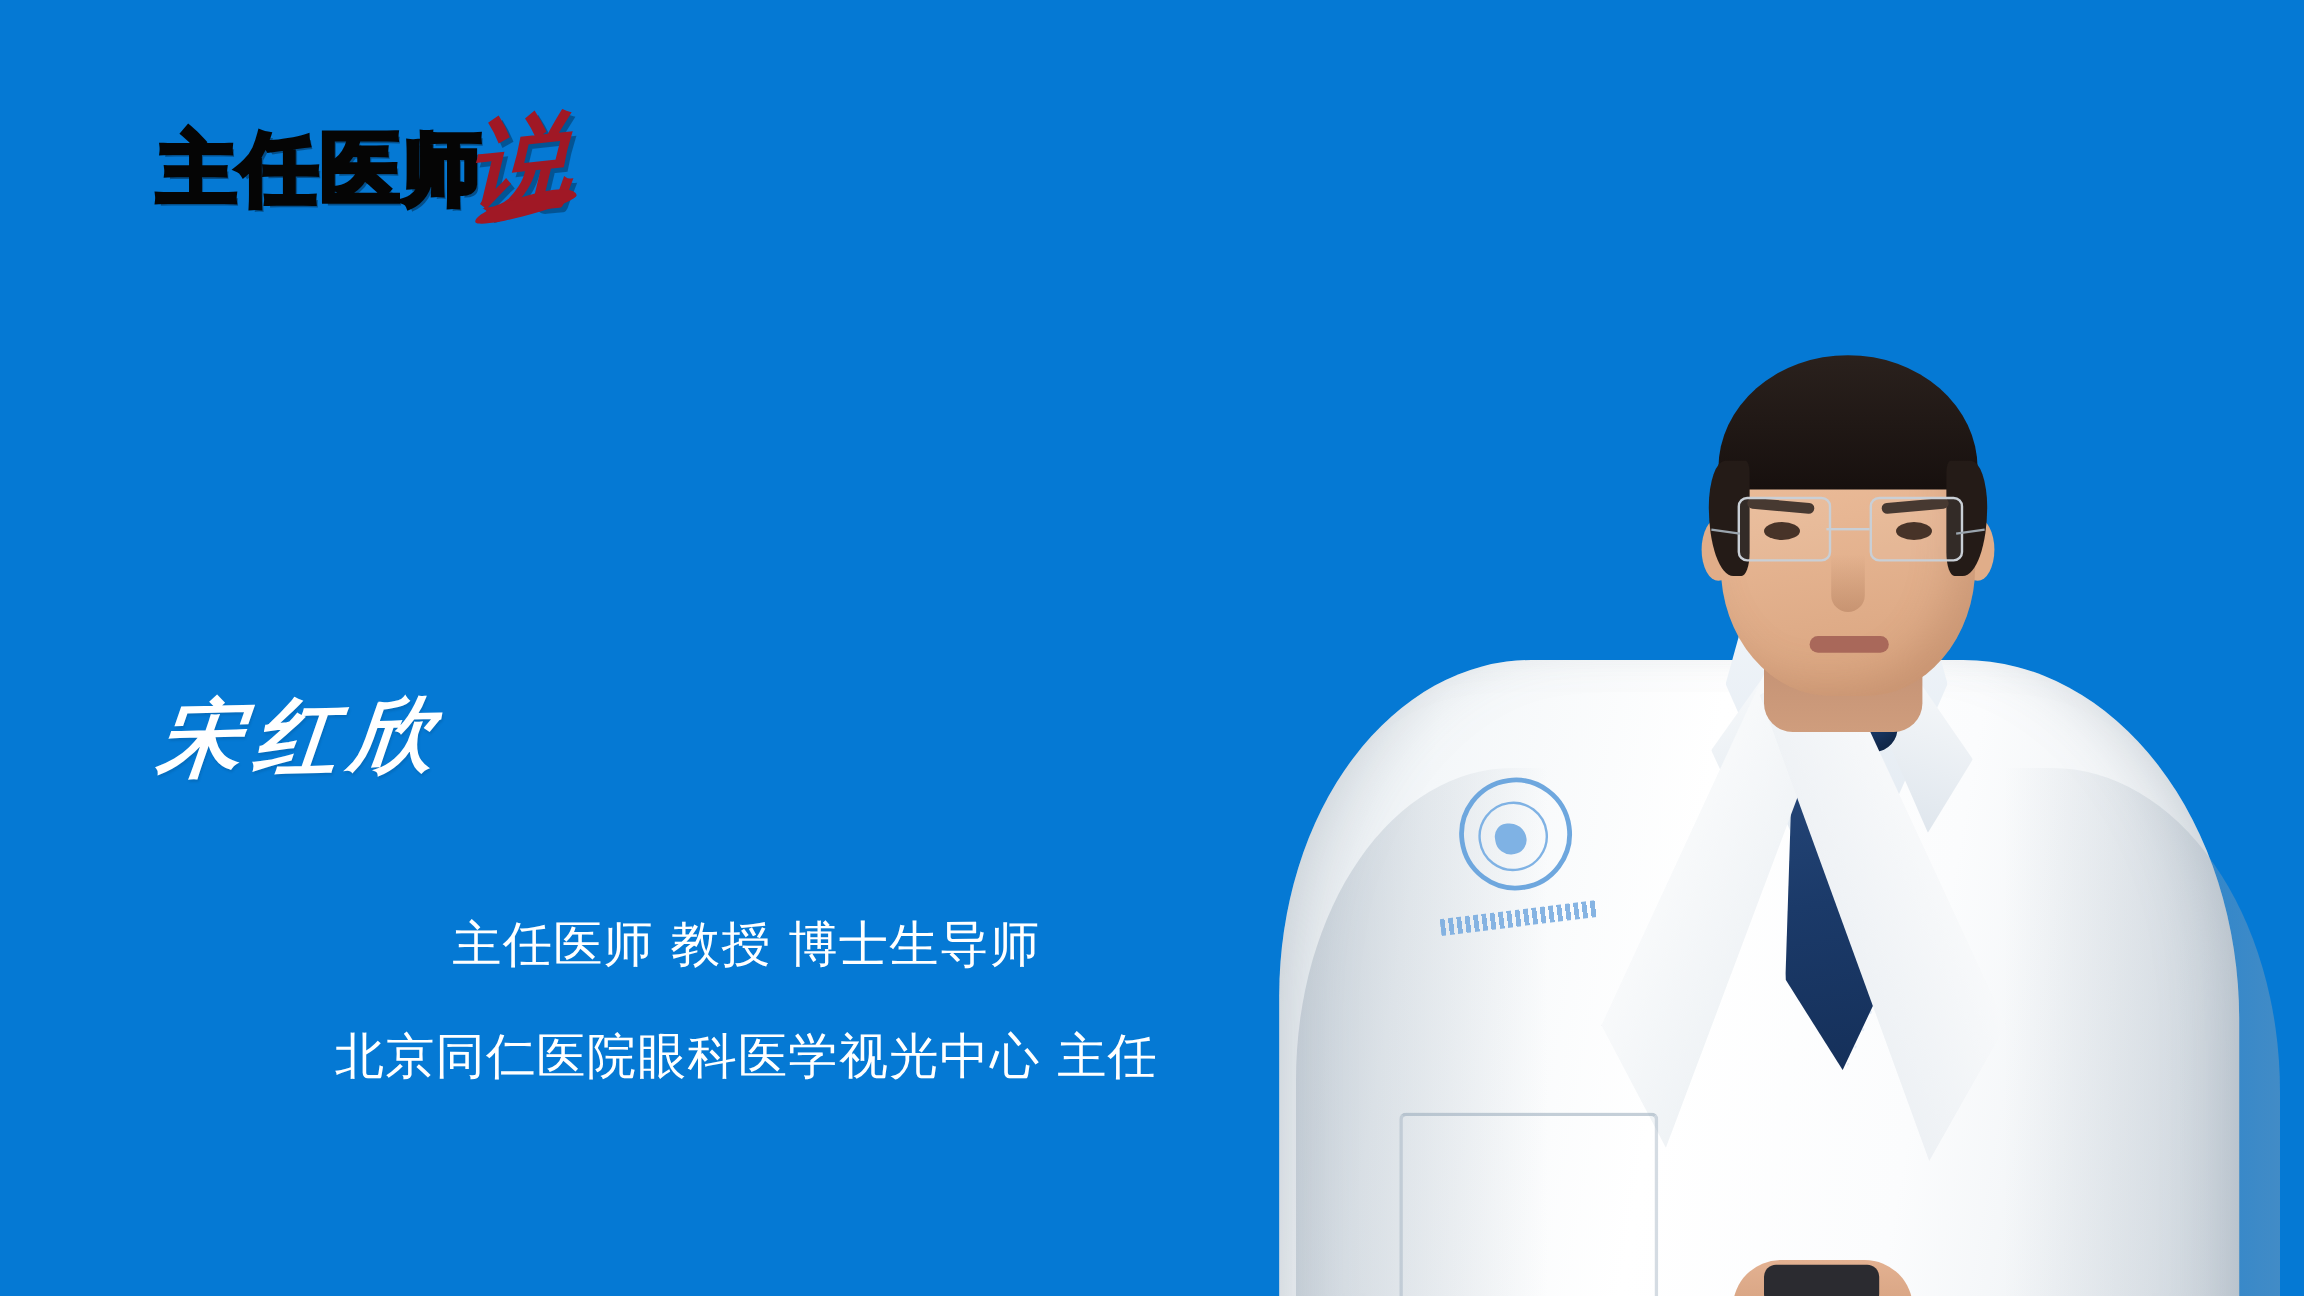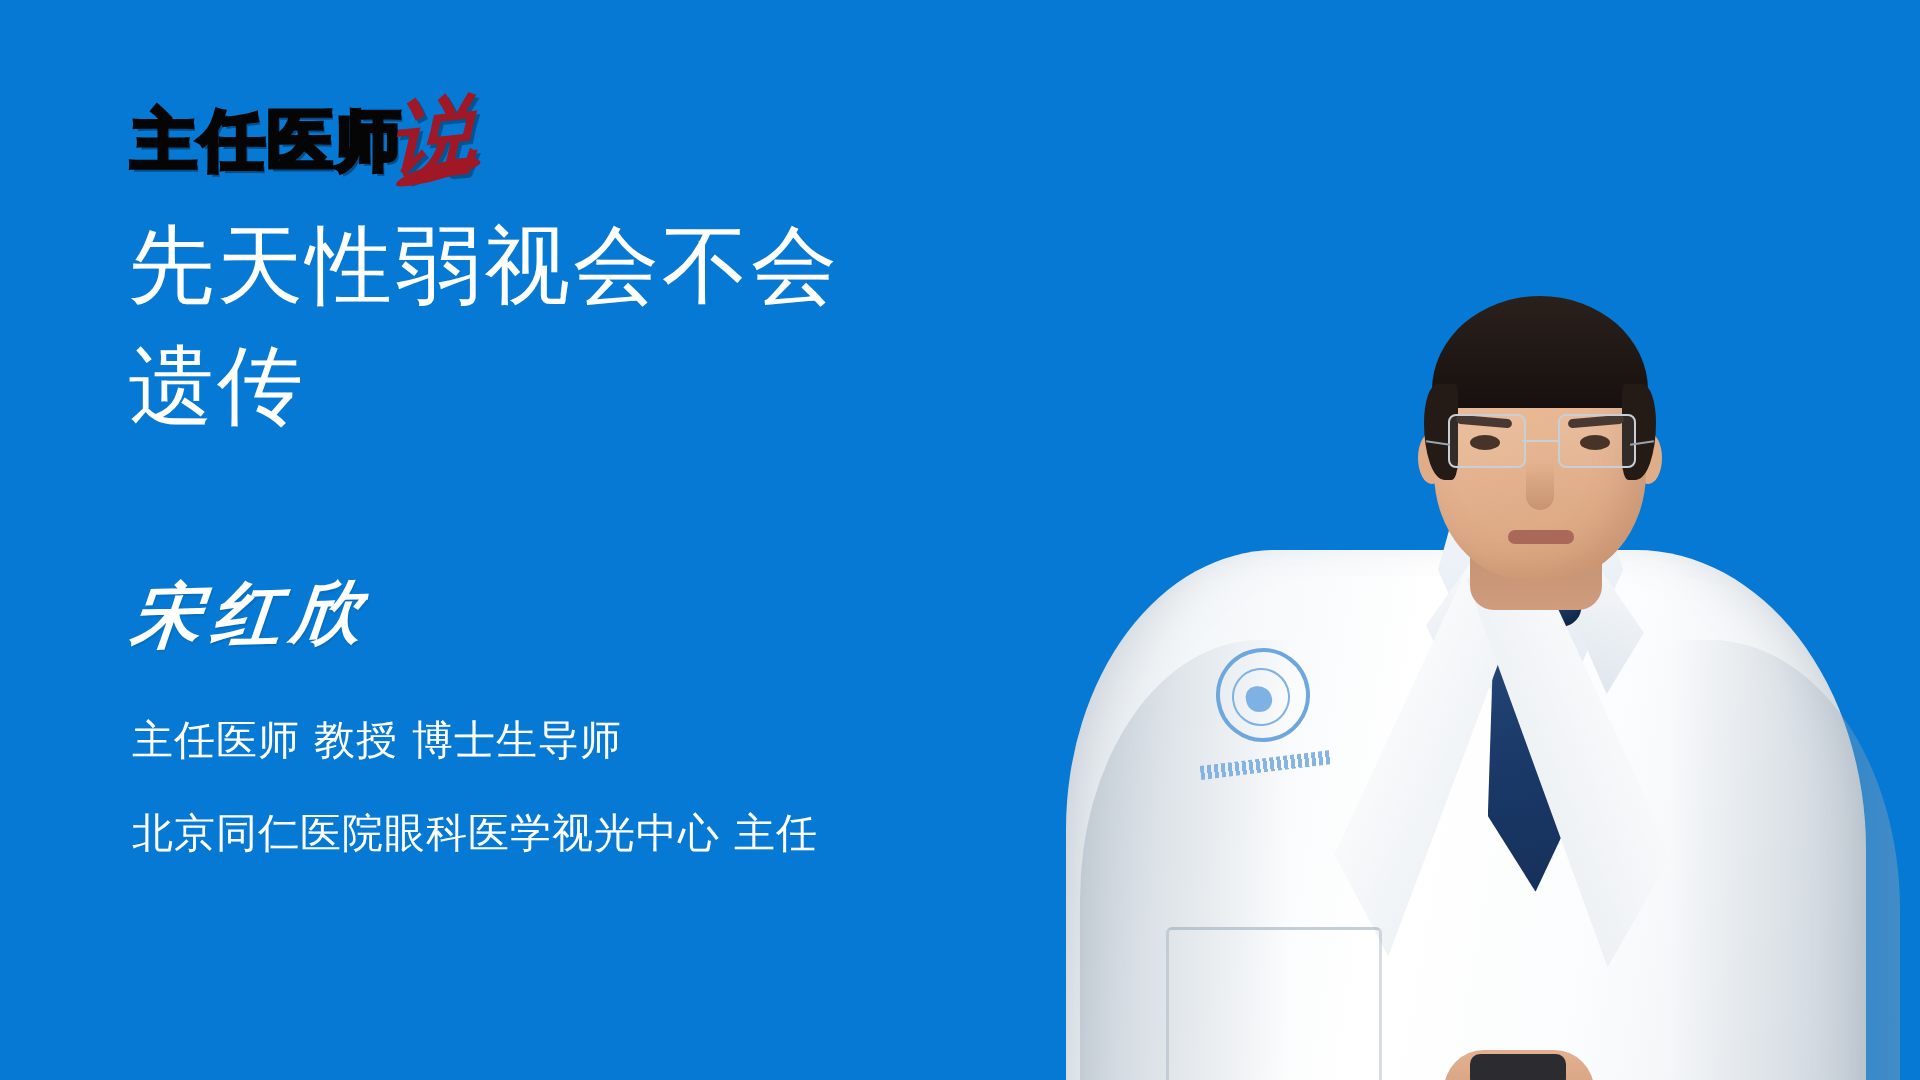--- a/index.html
+++ b/index.html
@@ -52,21 +52,21 @@
     font-family:"DejaVu Serif","Liberation Serif",serif;
     font-size:70px;line-height:78px;font-weight:700;
     font-style:italic;
     letter-spacing:10px;
     transform:skewX(-7deg) rotate(-1.5deg);
     text-shadow:1px 2px 2px rgba(0,0,0,.10);
     white-space:nowrap;
   }
 
   
-  #credentials{position:absolute;left:132px;top:694px;width:980px;}
+  #credentials{position:absolute;left:132px;top:741px;width:980px;text-align:center;}
   .cred-line{
     color:#ffffff;
     font-family:"DejaVu Sans","Liberation Sans",sans-serif;
     font-size:41px;line-height:93px;font-weight:300;letter-spacing:1px;
     white-space:nowrap;
   }
 
   
   #photo{
     position:absolute;right:0;bottom:0;width:880px;height:1080px;
@@ -211,24 +211,20 @@
 </head>
 <body>
 
 <div id="stage">
 
   <div id="logo">
     <span id="logo-main">主任医师</span>
     <span id="logo-accent">说</span>
   </div>
 
-  <div id="title">
-    <div class="title-line">先天性弱视会不会</div>
-    <div class="title-line">遗传</div>
-  </div>
 
   <div id="doctor-name">宋红欣</div>
 
   <div id="credentials">
     <div class="cred-line">主任医师  教授  博士生导师</div>
     <div class="cred-line">北京同仁医院眼科医学视光中心  主任</div>
   </div>
 
   <div id="photo">
     <div class="ph" id="coat"></div>

